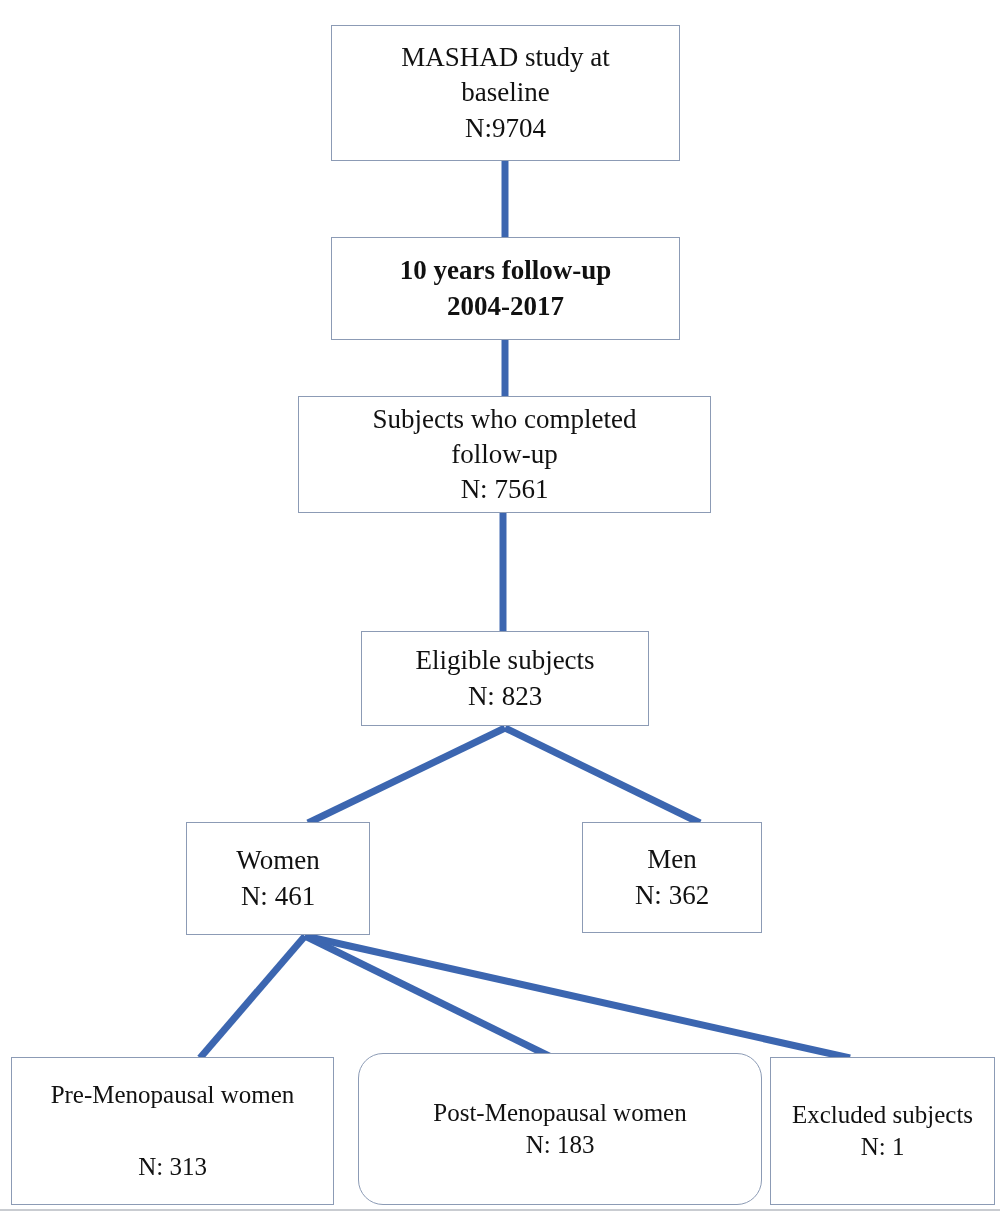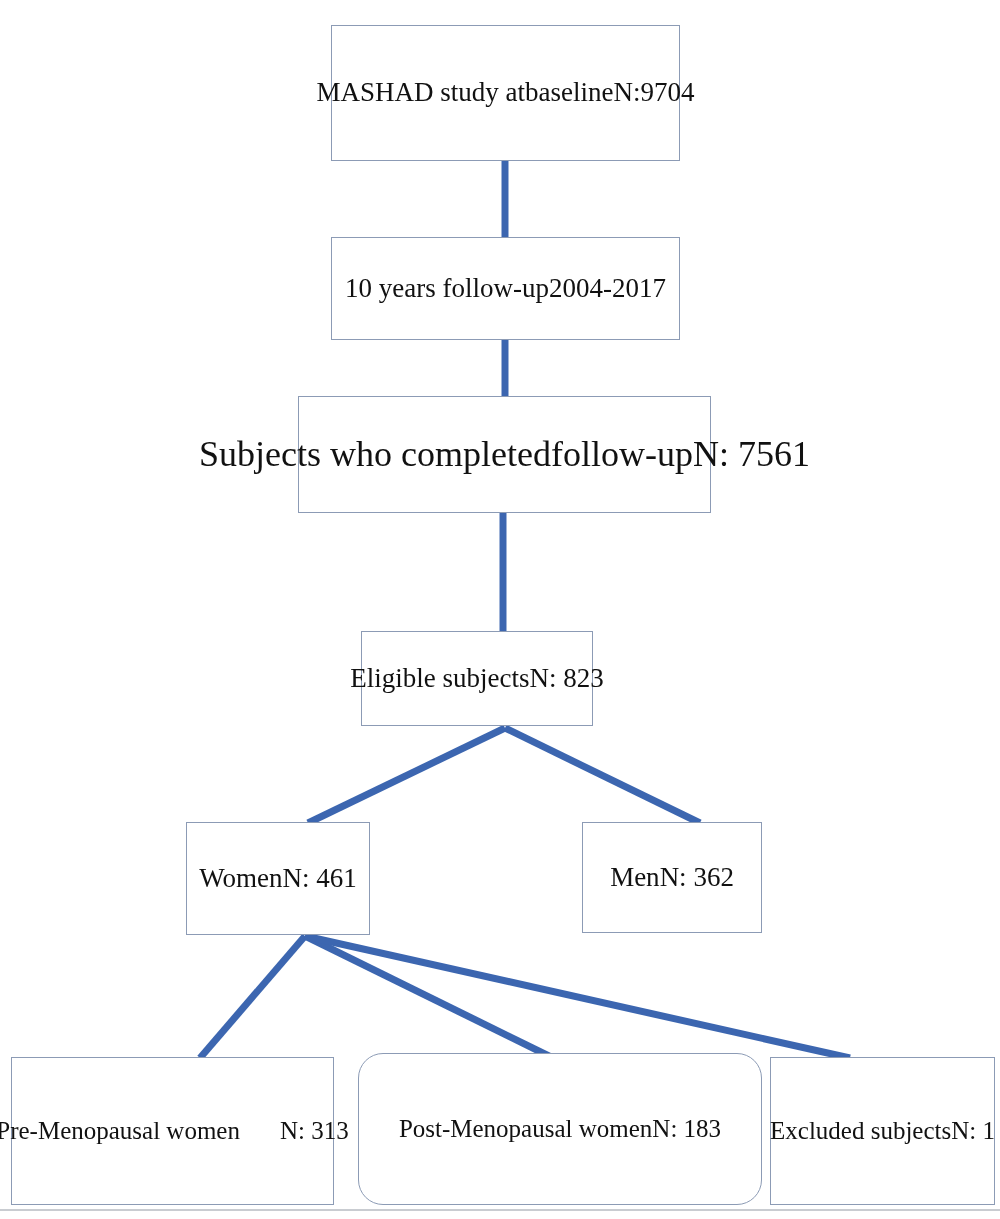--- a/index.html
+++ b/index.html
@@ -25,40 +25,40 @@
     width: 1000px;
     height: 1219px;
     pointer-events: none;
   }
   .node {
     position: absolute;
     box-sizing: border-box;
     border: 1.6px solid #8c9bb5;
     background: #ffffff;
     display: flex;
-    flex-direction: row;
+    flex-direction: column;
     align-items: center;
     justify-content: center;
     text-align: center;
     line-height: 1.30;
     z-index: 2;
   }
   .node .line {
     display: block;
     white-space: nowrap;
   }
   .node.wrap .line {
     white-space: normal;
   }
 
   
   #node-baseline      { left: 331px; top: 25px;   width: 349px; height: 136px; font-size: 27px; }
-  #node-followup      { left: 331px; top: 237px;  width: 349px; height: 103px; font-size: 27px; }
-  #node-completed     { left: 298px; top: 396px;  width: 413px; height: 117px; font-size: 36px; }
-  #node-eligible      { left: 361px; top: 631px;  width: 232px; height: 95px;  font-size: 27px; }
+  #node-followup      { left: 331px; top: 237px;  width: 349px; height: 103px; font-size: 27px; font-weight: bold; }
+  #node-completed     { left: 298px; top: 396px;  width: 413px; height: 117px; font-size: 27px; }
+  #node-eligible      { left: 361px; top: 631px;  width: 288px; height: 95px;  font-size: 27px; }
   #node-women         { left: 186px; top: 822px;  width: 184px; height: 113px; font-size: 27px; }
   #node-men           { left: 582px; top: 822px;  width: 180px; height: 111px; font-size: 27px; }
   #node-premenopausal { left: 11px;  top: 1057px; width: 323px; height: 148px; font-size: 25px; gap: 40px; }
   #node-postmenopausal{ left: 358px; top: 1053px; width: 404px; height: 152px; font-size: 25px; border-radius: 25px; }
   #node-excluded      { left: 770px; top: 1057px; width: 225px; height: 148px; font-size: 25px; }
 
   #bottom-rule {
     position: absolute;
     left: 0;
     top: 1209px;

